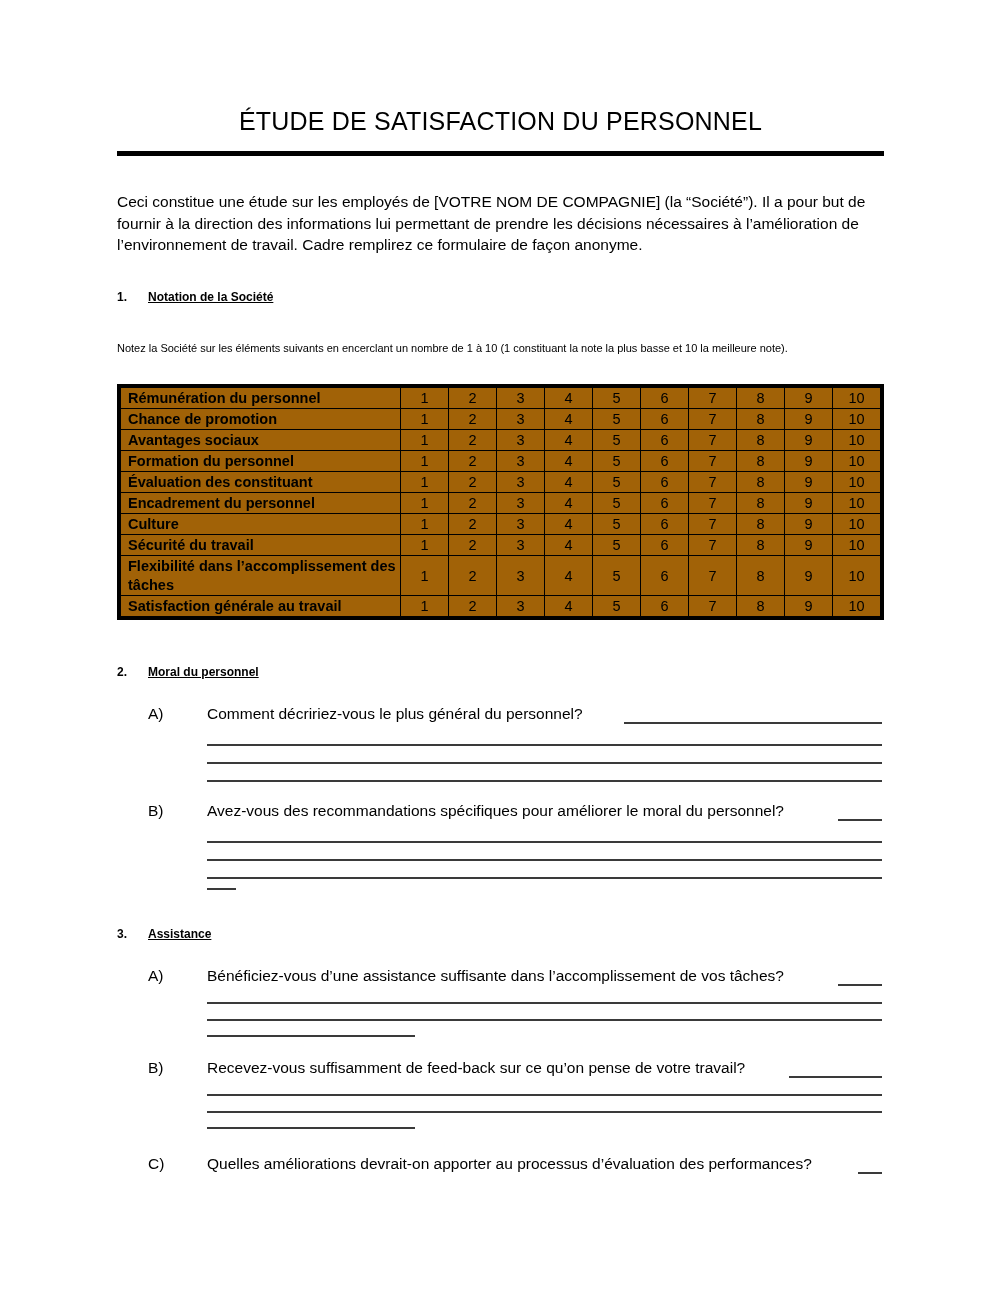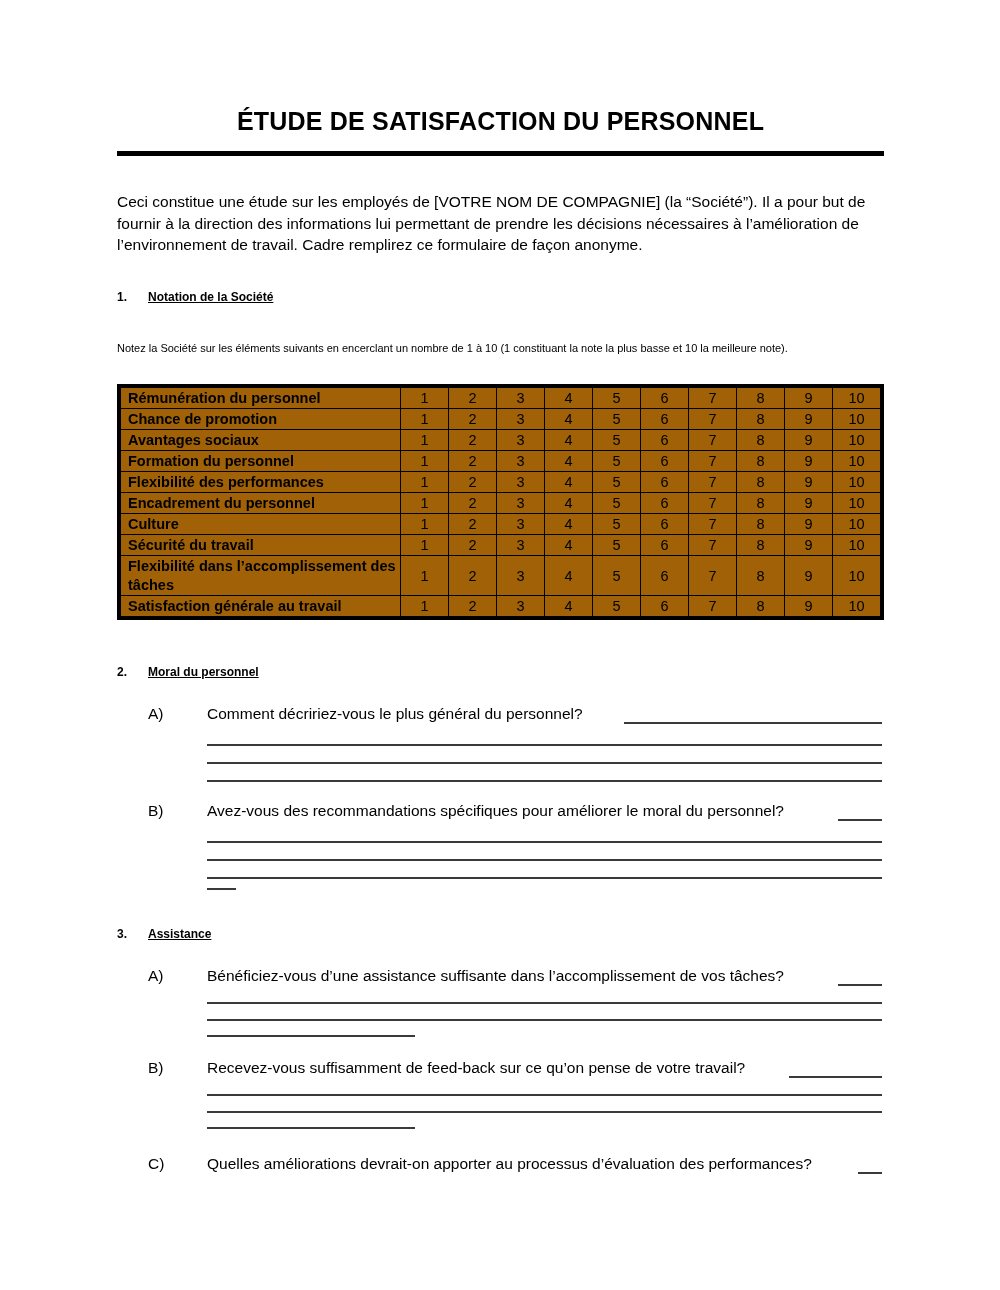--- a/index.html
+++ b/index.html
@@ -26,21 +26,21 @@
   }
 
   
   .doc-title {
     position: absolute;
     left: 117px;
     top: 108px;
     width: 767px;
     text-align: center;
     font-size: 25px;
-    font-weight: bold;
+    font-weight: normal;
     letter-spacing: 0.2px;
     line-height: 1.1;
   }
   .title-rule {
     position: absolute;
     left: 117px;
     top: 151px;
     width: 767px;
     height: 5px;
     background: #000;
@@ -202,21 +202,21 @@
             <td class="num">3</td>
             <td class="num">4</td>
             <td class="num">5</td>
             <td class="num">6</td>
             <td class="num">7</td>
             <td class="num">8</td>
             <td class="num">9</td>
             <td class="num">10</td>
           </tr>
           <tr>
-            <td class="label">Flexibilité des performances</td>
+            <td class="label">Évaluation des constituant</td>
             <td class="num">1</td>
             <td class="num">2</td>
             <td class="num">3</td>
             <td class="num">4</td>
             <td class="num">5</td>
             <td class="num">6</td>
             <td class="num">7</td>
             <td class="num">8</td>
             <td class="num">9</td>
             <td class="num">10</td>

